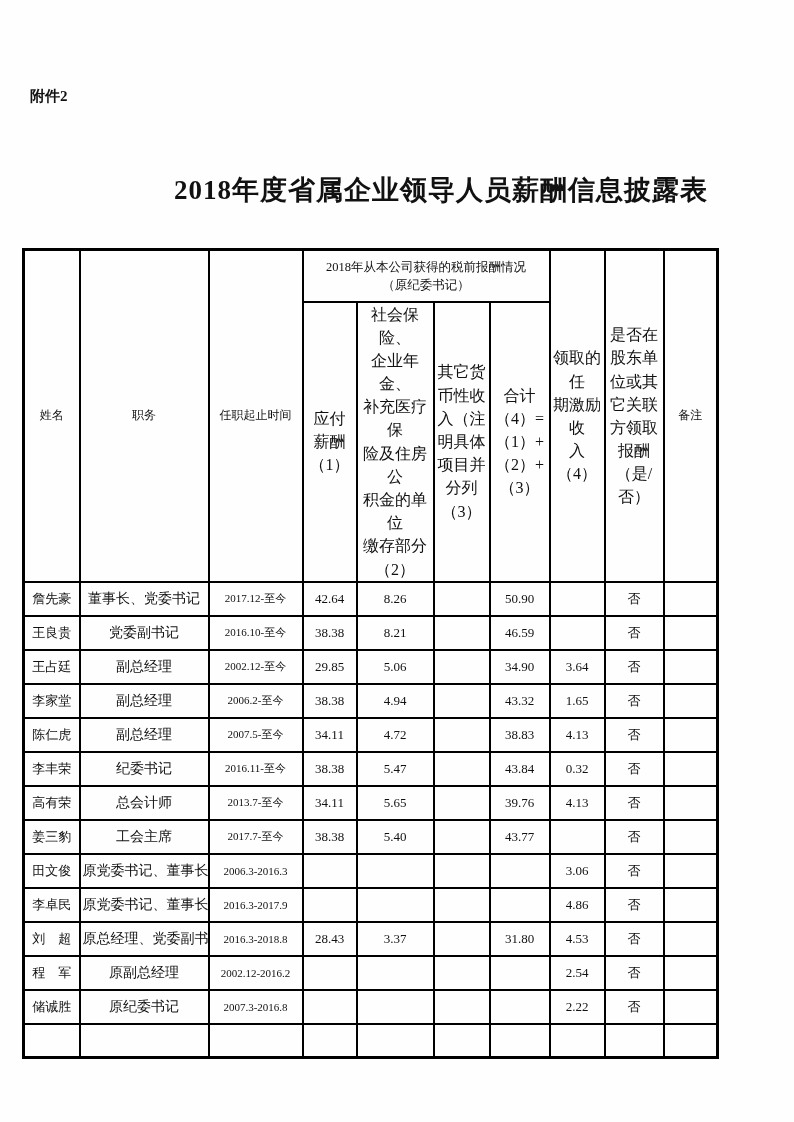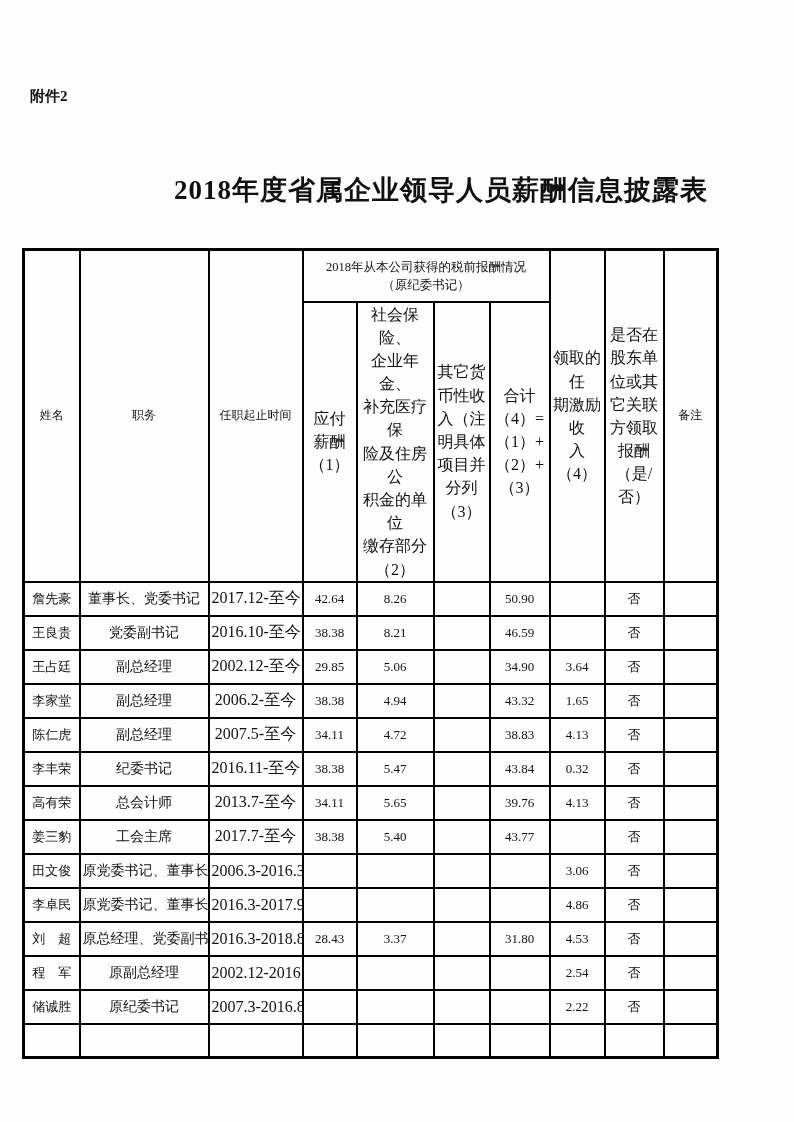--- a/index.html
+++ b/index.html
@@ -53,21 +53,21 @@
   th.group-th { height: 52px; font-size: 12.5px; }
   th.wide-th { font-size: 12px; }
   tr.subhead-row th { height: 128px; }
   tbody td {
     height: 34px;
     font-size: 13px;
     white-space: nowrap;
     overflow: hidden;
   }
   tbody td:nth-child(2) { font-size: 14px; }
-  tbody td:nth-child(3) { font-size: 16px; }
+  tbody td:nth-child(3) { font-size: 11px; }
 </style>
 </head>
 <body>
 
 <div class="attachment-label">附件2</div>
 
 <h1 class="doc-title">2018年度省属企业领导人员薪酬信息披露表</h1>
 
 <div class="table-wrap">
   <table class="salary">

